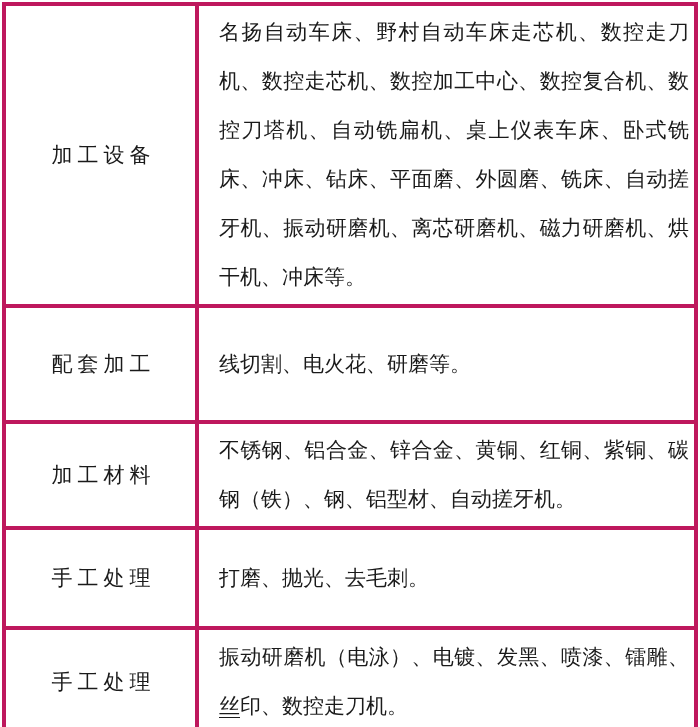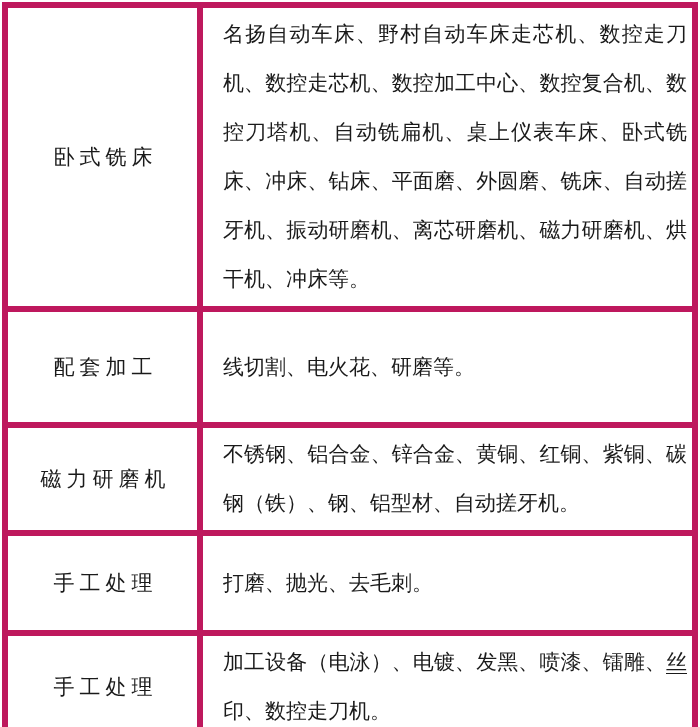--- a/index.html
+++ b/index.html
@@ -17,21 +17,21 @@
   table.doc-table {
     position: absolute;
     left: 2px;
     top: 2px;
     width: 696px;
     border-collapse: collapse;
     table-layout: fixed;
     border: 3px solid #3a3a3a;
   }
   table.doc-table td {
-    border: 6px solid #be185d;
+    border: 4px solid #be185d;
     font-size: 21px;
     vertical-align: middle;
     background: #ffffff;
     margin-left: 10px;
   }
   td.label-cell {
     width: 181px;
     text-align: center;
     letter-spacing: 5px;
     padding-left: 7px;
@@ -52,35 +52,35 @@
     text-underline-offset: 4px;
     text-decoration-thickness: 1px;
   }
 </style>
 </head>
 <body>
 
 <table class="doc-table">
   <tbody>
     <tr class="row-1">
-      <td class="label-cell">卧式铣床</td>
+      <td class="label-cell">加工设备</td>
       <td class="content-cell">名扬自动车床、野村自动车床走芯机、数控走刀机、数控走芯机、数控加工中心、数控复合机、数控刀塔机、自动铣扁机、桌上仪表车床、卧式铣床、冲床、钻床、平面磨、外圆磨、铣床、自动搓牙机、振动研磨机、离芯研磨机、磁力研磨机、烘干机、冲床等。</td>
     </tr>
     <tr class="row-2">
       <td class="label-cell">配套加工</td>
       <td class="content-cell">线切割、电火花、研磨等。</td>
     </tr>
     <tr class="row-3">
-      <td class="label-cell">磁力研磨机</td>
+      <td class="label-cell">加工材料</td>
       <td class="content-cell">不锈钢、铝合金、锌合金、黄铜、红铜、紫铜、碳钢（铁）、钢、铝型材、自动搓牙机。</td>
     </tr>
     <tr class="row-4">
       <td class="label-cell">手工处理</td>
       <td class="content-cell">打磨、抛光、去毛刺。</td>
     </tr>
     <tr class="row-5">
       <td class="label-cell">手工处理</td>
       <td class="content-cell">
-        <span>加工设备（电泳）、电镀、发黑、喷漆、镭雕、</span><span class="u">丝</span><span>印、数控走刀机。</span>
+        <span>振动研磨机（电泳）、电镀、发黑、喷漆、镭雕、</span><span class="u">丝</span><span>印、数控走刀机。</span>
       </td>
     </tr>
   </tbody>
 </table>
 
 </body></html>

